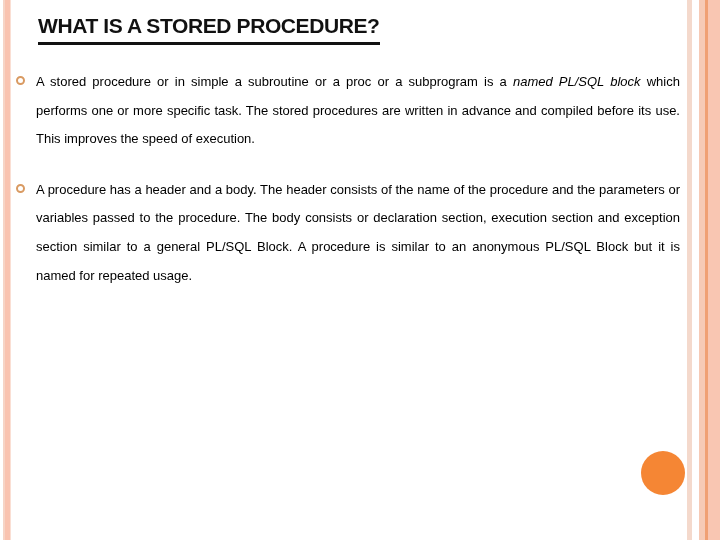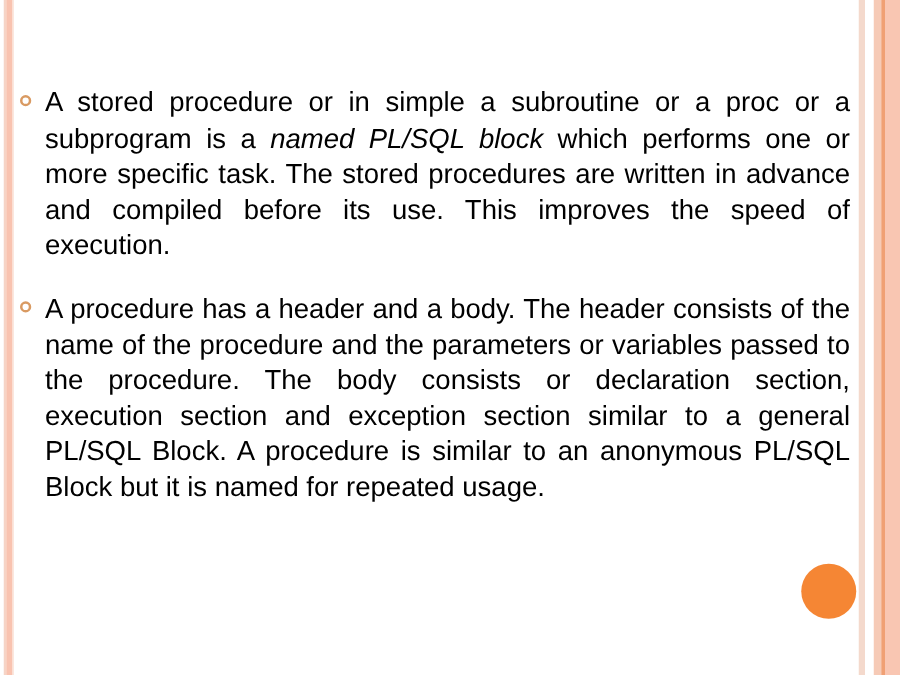--- a/index.html
+++ b/index.html
@@ -88,21 +88,21 @@
     position: absolute;
     left: 16px;
     top: 8px;
     width: 5px;
     height: 5px;
     border: 2px solid #d99a62;
     border-radius: 50%;
     box-sizing: content-box;
   }
   .bullet-text {
-    font-size: 22px;
+    font-size: 13px;
     line-height: 28.6px;
     color: #000000;
     text-align: justify;
     text-justify: inter-word;
   }
   .bullet-text .ital {
     font-style: italic;
   }
 </style>
 </head>
@@ -114,20 +114,23 @@
   <div class="stripe stripe-left-2"></div>
   <div class="stripe stripe-left-3"></div>
 
   <div class="stripe stripe-right-1"></div>
   <div class="stripe stripe-right-2"></div>
   <div class="stripe stripe-right-3"></div>
   <div class="stripe stripe-right-4"></div>
 
   <div id="accent-circle"></div>
 
+  <div id="title">
+    <span class="t-underline">WHAT IS A STORED PROCEDURE?</span>
+  </div>
 
   <div id="body">
 
     <div class="bullet-row">
       <span class="bullet-marker"></span>
       <div class="bullet-text">
         <span>A stored procedure or in simple a subroutine or a proc or a subprogram is a </span><span class="ital">named PL/SQL block</span><span> which performs one or more specific task. The stored procedures are written in advance and compiled before its use. This improves the speed of execution.</span>
       </div>
     </div>
 

